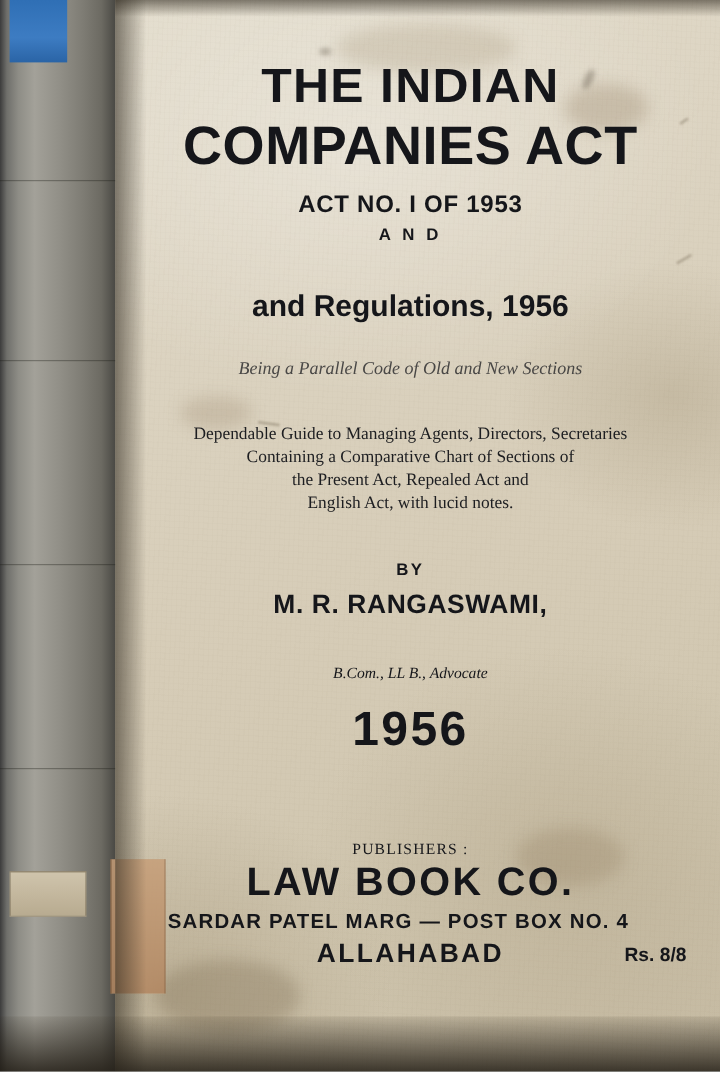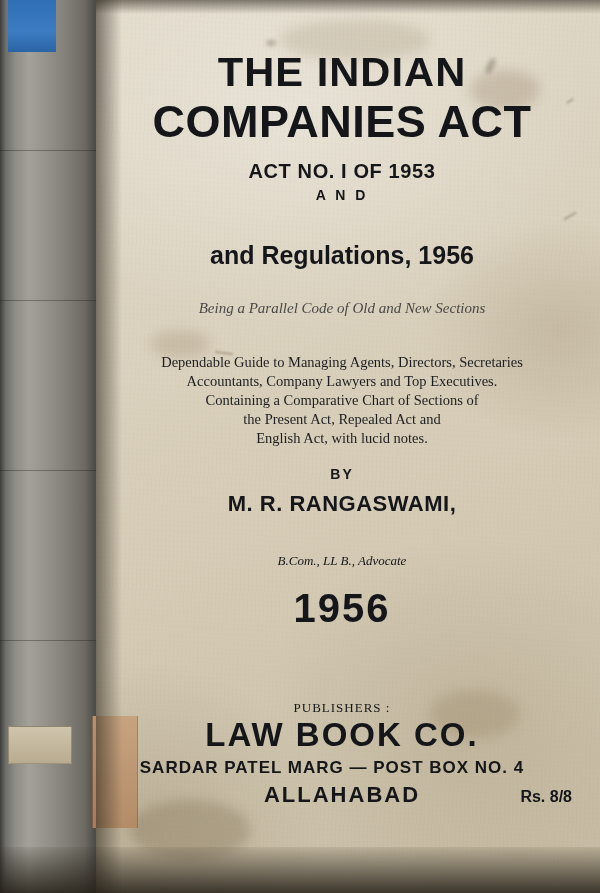--- a/index.html
+++ b/index.html
@@ -244,21 +244,20 @@
 
     <div class="t-actno ink">ACT NO. I OF 1953</div>
     <div class="t-and ink">A N D</div>
 
     <div class="t-sub2 ink">and Regulations, 1956</div>
 
     <div class="t-italic">Being a Parallel Code of Old and New Sections</div>
 
     <div class="blurb">
       <div>Dependable Guide to Managing Agents, Directors, Secretaries</div>
-      <div>Accountants, Company Lawyers  and  Top  Executives.</div>
       <div>Containing a Comparative Chart of Sections of</div>
       <div>the  Present  Act,  Repealed  Act  and</div>
       <div>English Act, with lucid notes.</div>
     </div>
 
     <div class="t-by ink">BY</div>
     <div class="t-author ink">M. R. RANGASWAMI,</div>
     <div class="t-degree ink">B.Com., LL B., Advocate</div>
 
     <div class="t-year ink">1956</div>

